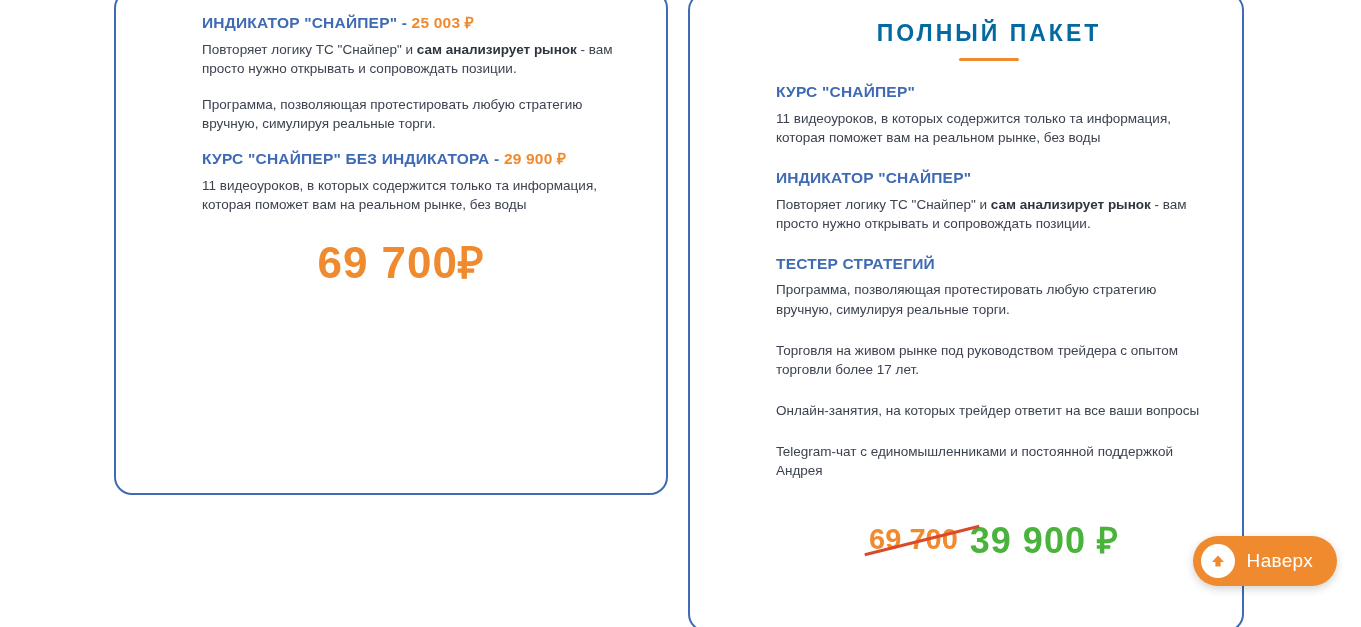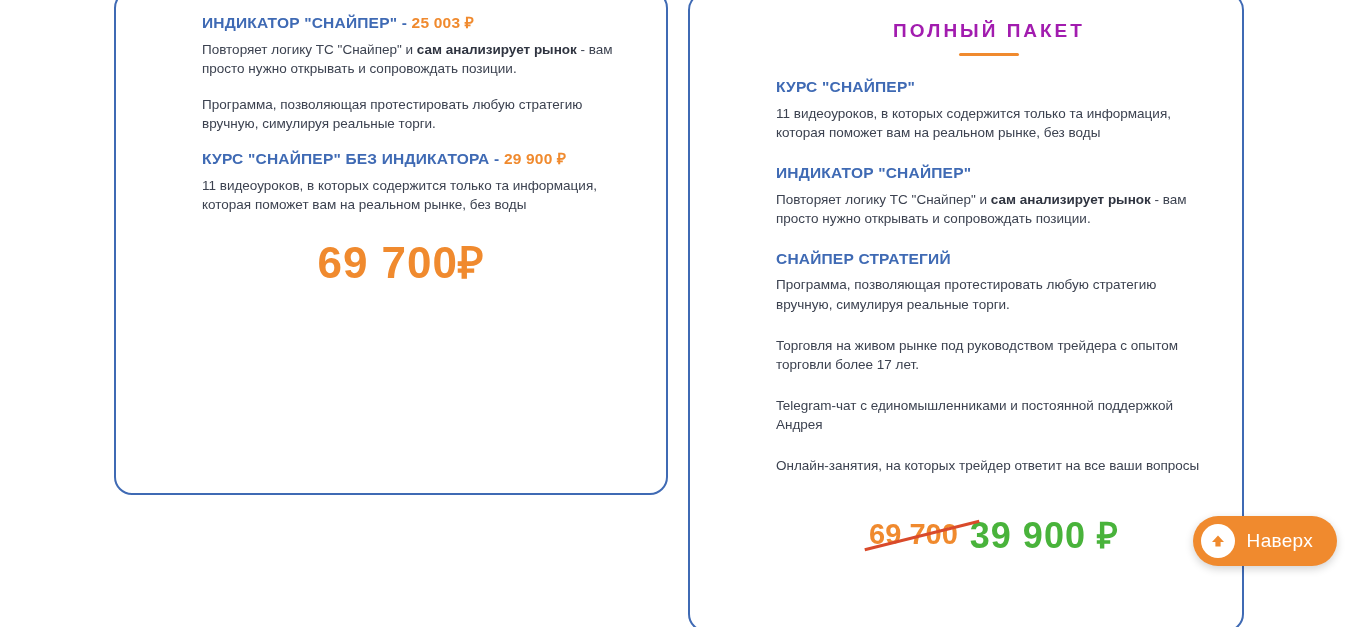--- a/index.html
+++ b/index.html
@@ -71,22 +71,22 @@
     height: 640px;
     background: #ffffff;
     border: 2px solid #3f6ab4;
     border-radius: 18px;
   }
   .card-right-inner {
     padding: 20px 40px 0 86px;
   }
   .pkg-head {
     text-align: center;
-    color: #a21caf;
-    font-size: 19px;
+    color: #0369a1;
+    font-size: 23px;
     font-weight: bold;
     letter-spacing: 3px;
     margin: 6px 0 0 0;
   }
   .pkg-underline {
     width: 60px;
     height: 3px;
     background: #f08a2e;
     margin: 11px auto 0 auto;
     border-radius: 2px;
@@ -140,21 +140,21 @@
     font-size: 36px;
     font-weight: bold;
     vertical-align: middle;
     letter-spacing: 1px;
   }
 
   
   .to-top {
     position: absolute;
     right: 24px;
-    top: 516px;
+    top: 536px;
     height: 50px;
     background: #f08a2e;
     border-radius: 25px;
     display: flex;
     align-items: center;
     padding: 0 24px 0 8px;
     box-shadow: 0 3px 9px rgba(0,0,0,0.18);
     cursor: pointer;
   }
   .to-top .circle {
@@ -213,34 +213,34 @@
         <p class="r-item-title">КУРС "СНАЙПЕР"</p>
         <p class="r-item-desc"><span>11 видеоуроков, в которых содержится только та информация, которая поможет вам на реальном рынке, без воды</span><b></b><span></span></p>
       </div>
 
       <div class="r-item">
         <p class="r-item-title">ИНДИКАТОР "СНАЙПЕР"</p>
         <p class="r-item-desc"><span>Повторяет логику ТС "Снайпер" и </span><b>сам анализирует рынок</b><span> - вам просто нужно открывать и сопровождать позиции.</span></p>
       </div>
 
       <div class="r-item">
-        <p class="r-item-title">СНАЙПЕР СТРАТЕГИЙ</p>
+        <p class="r-item-title">ТЕСТЕР СТРАТЕГИЙ</p>
         <p class="r-item-desc"><span>Программа, позволяющая протестировать любую стратегию вручную, симулируя реальные торги.</span><b></b><span></span></p>
       </div>
 
       <div class="r-item">
         <p class="r-item-desc"><span>Торговля на живом рынке под руководством трейдера с опытом торговли более 17 лет.</span><b></b><span></span></p>
       </div>
 
       <div class="r-item">
+        <p class="r-item-desc">Онлайн-занятия, на которых трейдер ответит на все ваши вопросы</p>
+      </div>
+
+      <div class="r-item">
         <p class="r-item-desc">Telegram-чат с единомышленниками и постоянной поддержкой Андрея</p>
-      </div>
-
-      <div class="r-item">
-        <p class="r-item-desc">Онлайн-занятия, на которых трейдер ответит на все ваши вопросы</p>
       </div>
 
       <div class="price-row">
         <span class="old-price"><span>69 700</span><span class="strike"></span></span><span class="new-price">39 900 ₽</span>
       </div>
 
     </div>
   </div>
 
   <div class="to-top">

